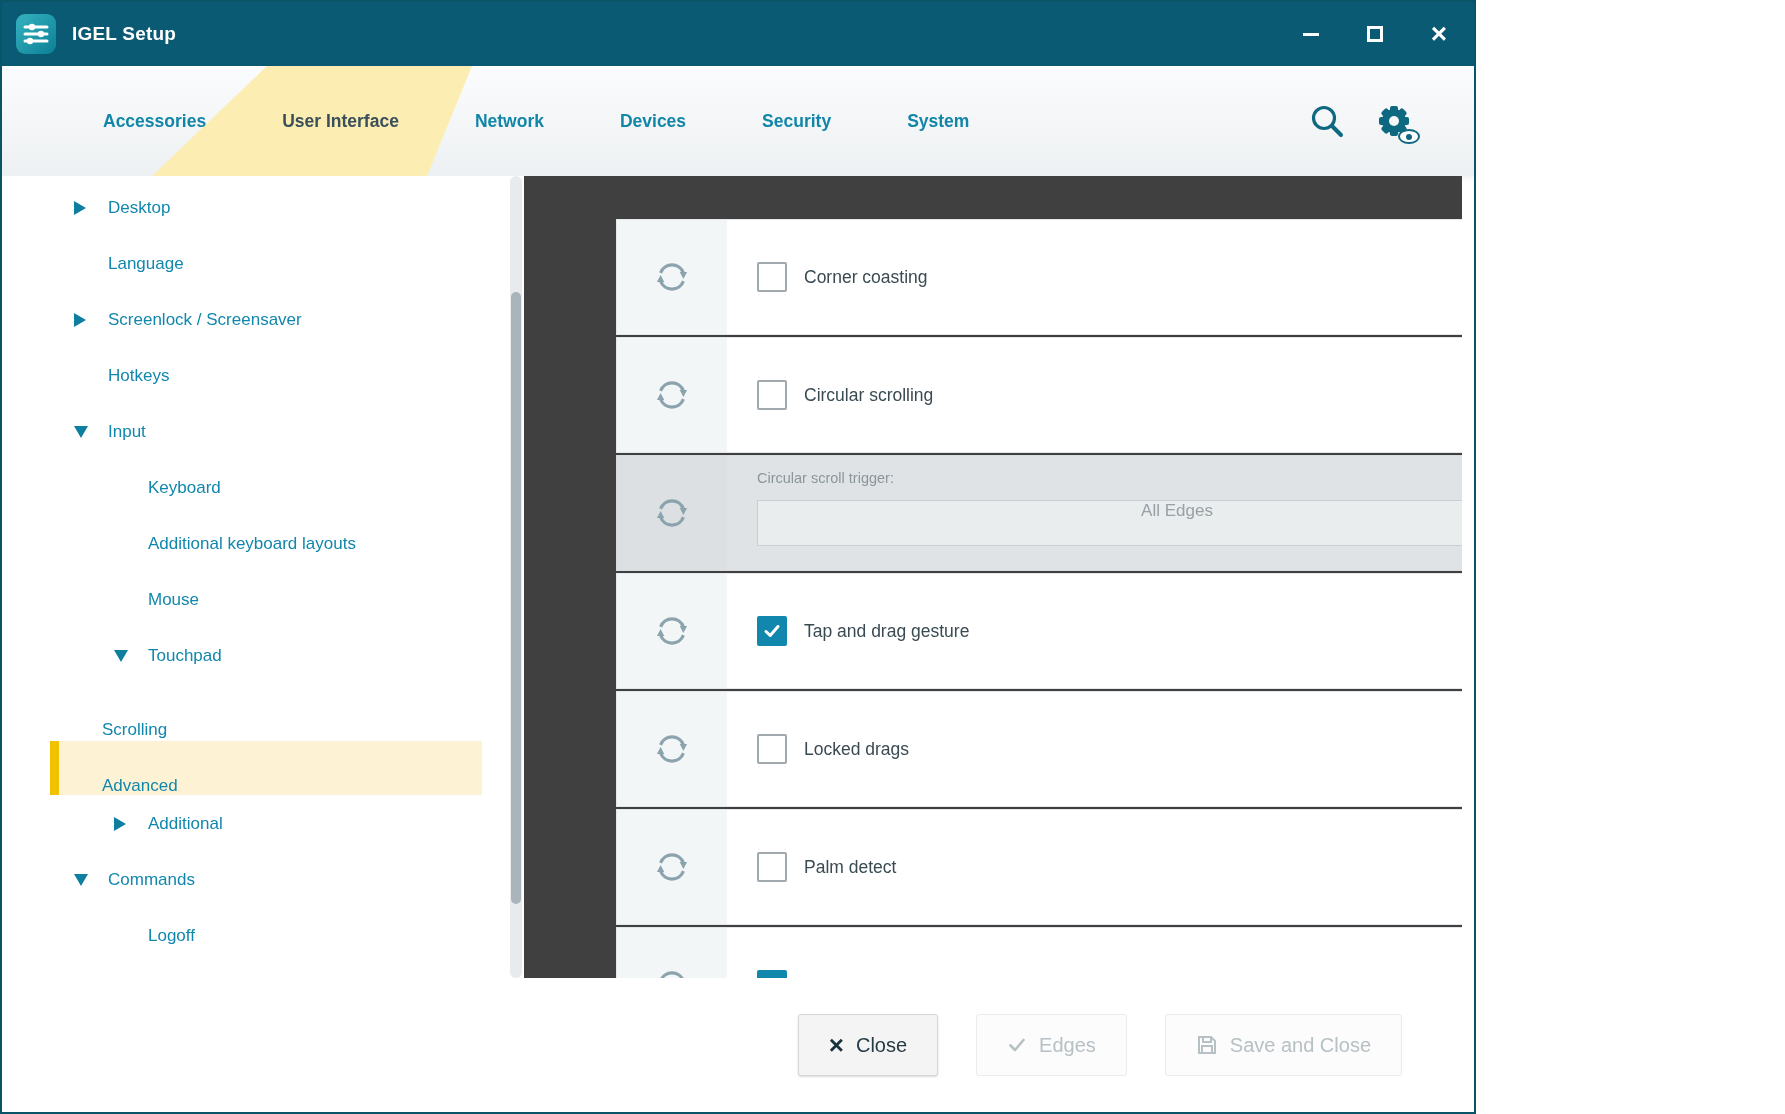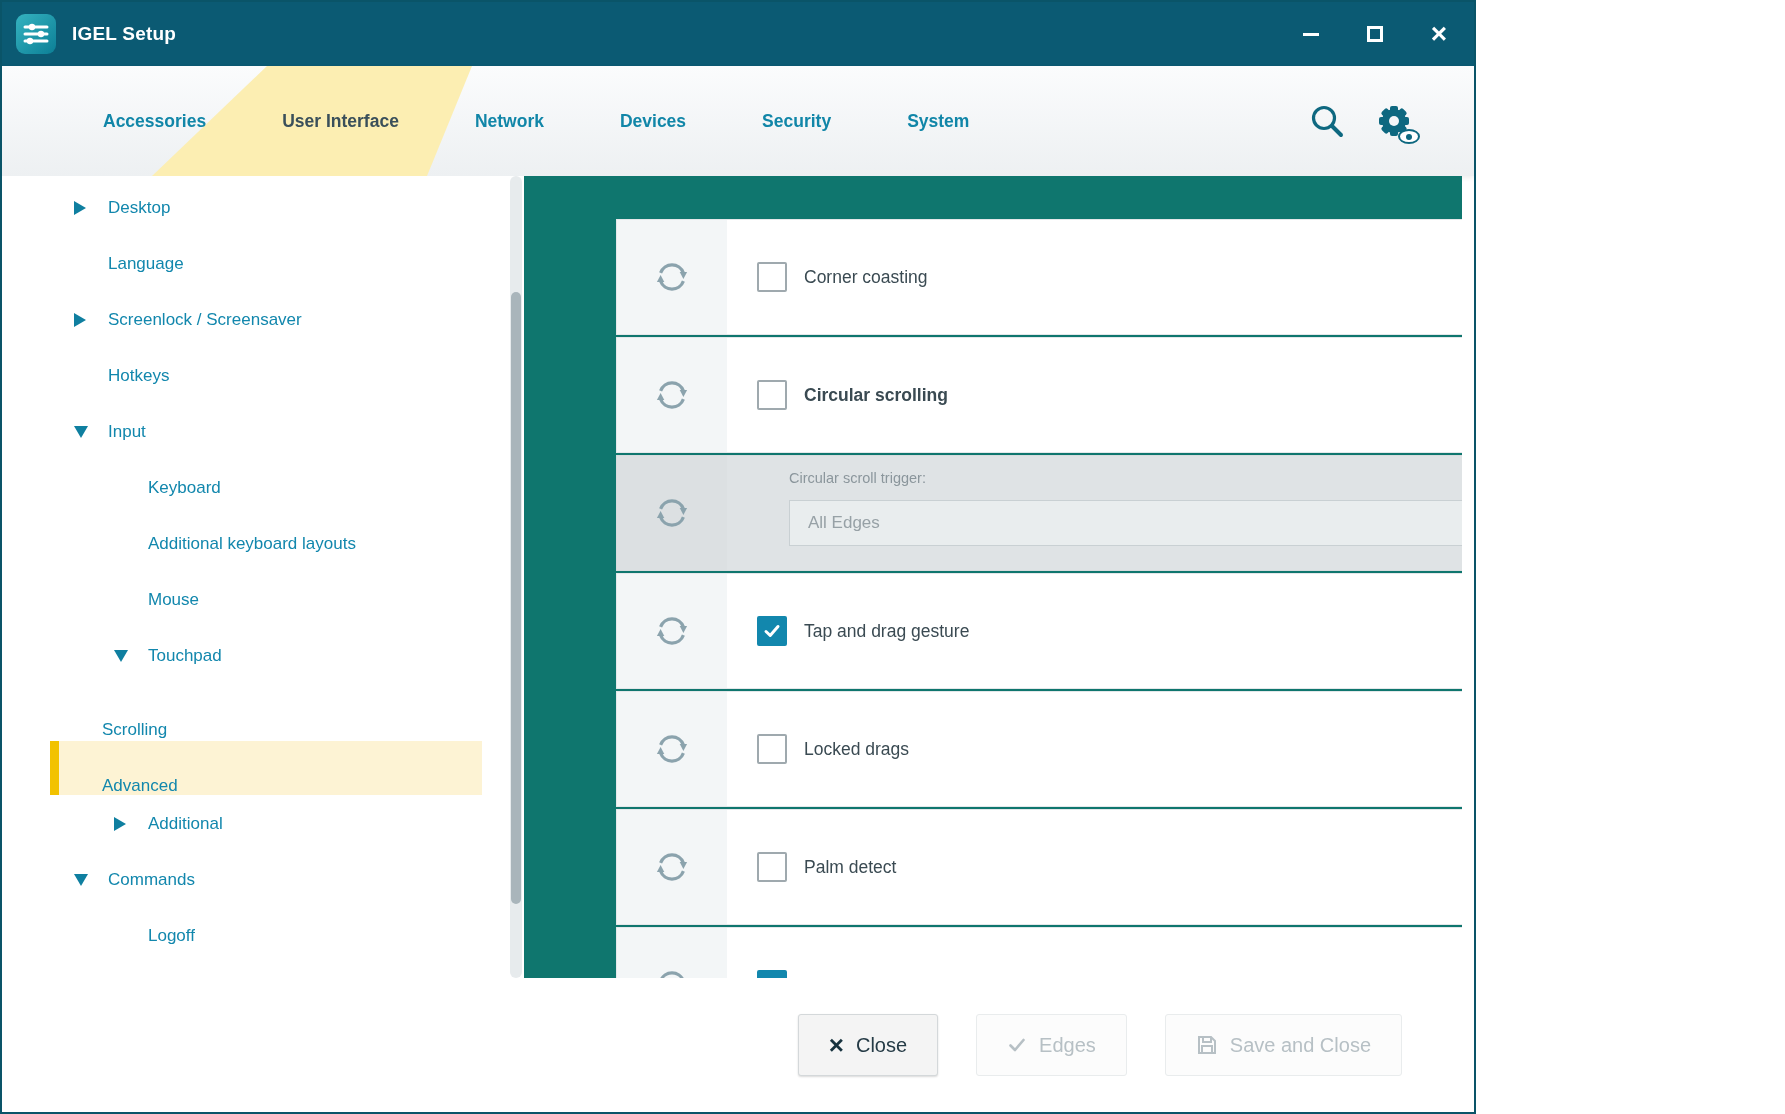--- a/index.html
+++ b/index.html
@@ -45,36 +45,36 @@
   .arrow{width:26px;margin-right:8px;display:flex;align-items:center;position:relative;z-index:1;}
   .arrow i{display:block;width:0;height:0;}
   .arrow.collapsed i{border-left:12px solid #0f7fa0;border-top:7px solid transparent;border-bottom:7px solid transparent;}
   .arrow.expanded i{border-top:12px solid #0f7fa0;border-left:7px solid transparent;border-right:7px solid transparent;}
   .tree-label{position:relative;z-index:1;}
   .tree-row.selected::before{content:"";position:absolute;left:48px;right:26px;top:1px;bottom:1px;background:#fdf3d4;}
   .tree-row.selected::after{content:"";position:absolute;left:48px;top:1px;bottom:1px;width:9px;background:#f2c200;}
   .scrollbar{position:absolute;right:2px;top:0;bottom:0;width:12px;background:#e7ebed;border-radius:6px;}
   .scroll-thumb{position:absolute;left:1px;top:116px;width:10px;height:612px;background:#a9b5bb;border-radius:5px;cursor:grab;}
   
-  .content{position:absolute;left:522px;top:174px;right:12px;height:802px;background:#0f766e;overflow:hidden;}
+  .content{position:absolute;left:522px;top:174px;right:12px;height:802px;background:#404040;overflow:hidden;}
   .card{position:absolute;left:93px;width:1036px;height:114px;background:#fff;box-shadow:0 0 0 1px #e4e8ea;display:flex;}
-  .r1{top:44px;} .r2{top:162px;font-weight:bold;} .r3{top:280px;} .r4{top:398px;} .r5{top:516px;} .r6{top:634px;text-align:center;} .r7{top:752px;}
+  .r1{top:44px;} .r2{top:162px;} .r3{top:280px;} .r4{top:398px;} .r5{top:516px;} .r6{top:634px;text-align:center;} .r7{top:752px;}
   .resetcell{flex:0 0 110px;background:#f3f6f7;display:flex;align-items:center;justify-content:center;}
   .reset{width:38px;height:38px;cursor:pointer;}
   .main-cell{position:relative;flex:1;display:flex;align-items:center;}
   .checkbox{width:30px;height:30px;margin-left:30px;border:2px solid #9fa9ae;border-radius:2px;background:#fff;
     box-sizing:border-box;cursor:pointer;display:flex;align-items:center;justify-content:center;flex:0 0 auto;}
   .checkbox.checked{background:#1287ad;border-color:#1287ad;}
   .cb-label{margin-left:17px;font-size:17.5px;color:#3a4a52;}
   .info{position:absolute;top:13px;right:25px;width:30px;height:30px;cursor:pointer;}
-  .card.disabled{background:#dfe3e5;box-shadow:0 0 0 1px #d6dbdd;gap:32px;}
+  .card.disabled{background:#dfe3e5;box-shadow:0 0 0 1px #d6dbdd;}
   .card.disabled .resetcell{background:#dce0e2;}
   .field-label{position:absolute;left:30px;top:14px;font-size:14.5px;color:#8b969c;}
   .select{position:absolute;left:30px;top:44px;width:840px;height:46px;background:#e9edee;border:1px solid #c9d0d3;
-    display:flex;align-items:center;padding:0 18px;box-sizing:border-box;color:#97a1a6;font-size:17px;cursor:default;}
+    display:flex;align-items:center;padding:0 18px;box-sizing:border-box;color:#97a1a6;font-size:17px;cursor:default;flex-direction:column;}
   .select .caret{margin-left:auto;width:0;height:0;border-left:9px solid transparent;border-right:9px solid transparent;
     border-top:11px solid #9aa4aa;}
   
   .footer{position:absolute;left:0;right:0;top:976px;bottom:0;background:#fff;display:flex;align-items:center;
     justify-content:flex-end;padding-right:72px;gap:38px;}
   .btn{height:62px;display:flex;align-items:center;gap:12px;padding:0 30px;font-size:20px;border-radius:3px;
     box-sizing:border-box;cursor:pointer;white-space:nowrap;}
   .btn-close{background:#f4f4f4;border:1px solid #d4d8da;color:#253b46;box-shadow:0 1px 2px rgba(0,0,0,.15);}
   .btn-close .x{font-size:26px;font-weight:bold;color:#16323e;line-height:1;}
   .btn-disabled{background:#fcfcfc;border:1px solid #e9eced;color:#b7c0c5;}

